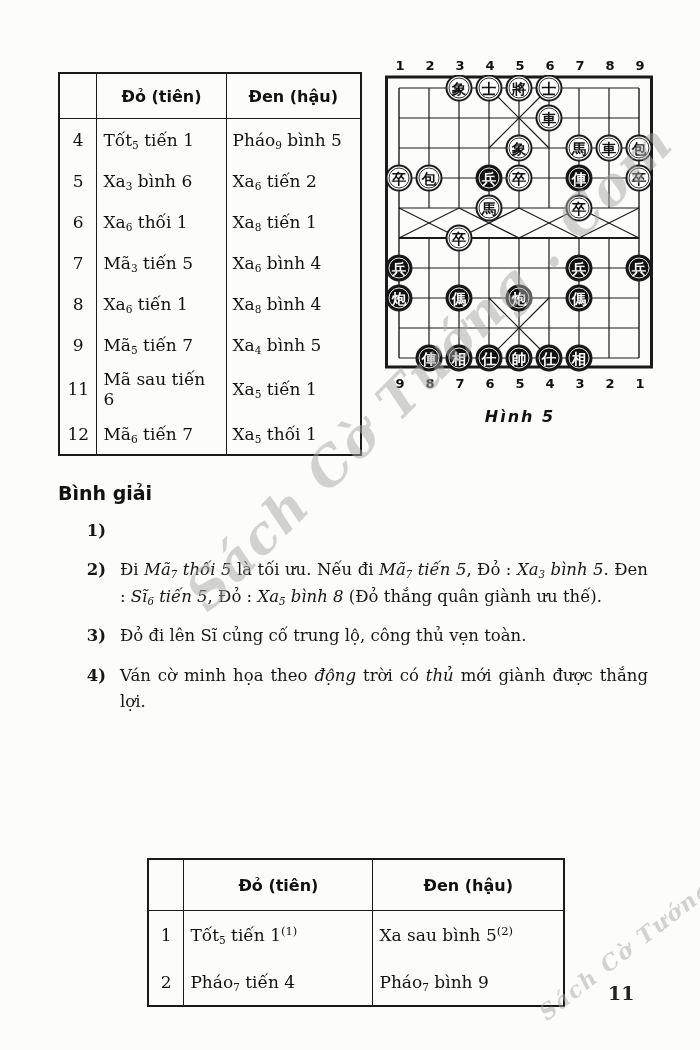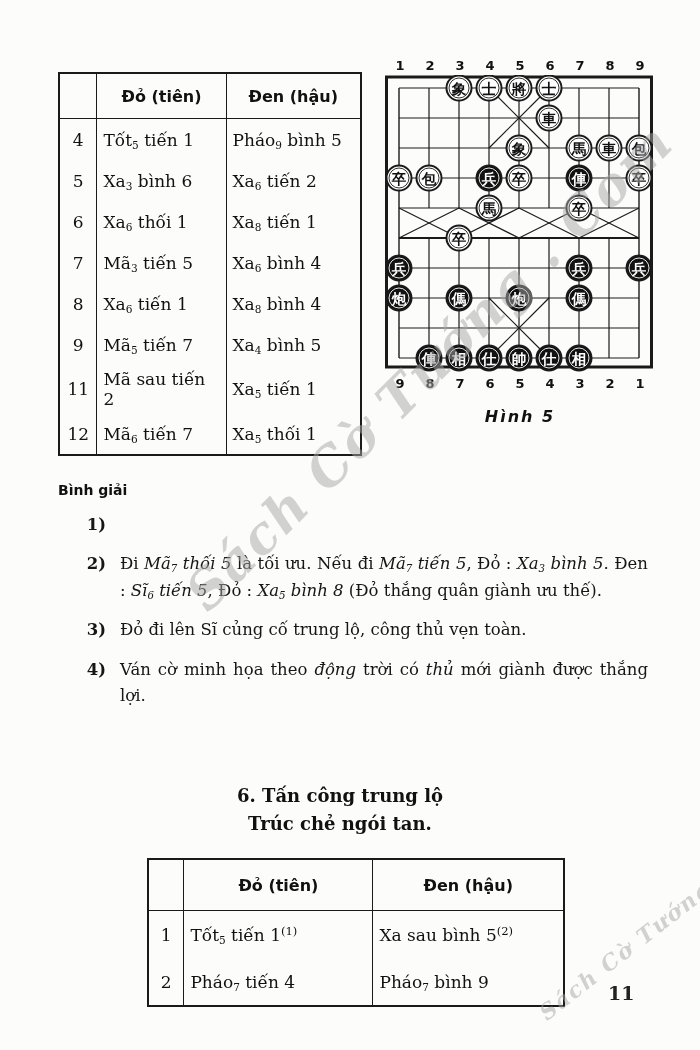--- a/index.html
+++ b/index.html
@@ -48,21 +48,21 @@
   .nums span{flex:0 0 30px;text-align:center;}
   .nums.top{margin-bottom:2px;padding-left:0;}
   .nums.bottom{margin-top:3px;}
   #board-svg{display:block;}
   .board-caption{margin-top:16px;text-align:center;font-family:"DejaVu Sans","Liberation Sans",sans-serif;
     font-weight:bold;font-style:italic;font-size:16px;letter-spacing:2px;color:#111;}
 
   
   .commentary{position:absolute;left:58px;top:482px;width:590px;z-index:2;}
   .commentary-title{font-family:"DejaVu Sans","Liberation Sans",sans-serif;font-weight:bold;
-    font-size:14px;margin-bottom:14px;color:#111;}
+    font-size:19px;margin-bottom:14px;color:#111;}
   .c-item{display:flex;margin-bottom:13px;font-size:16.5px;line-height:1.6;}
   .c-num-label{flex:0 0 48px;text-align:right;padding-right:14px;font-weight:bold;}
   .c-body{flex:1;text-align:justify;}
   .it{font-style:italic;}
 
   
   .section-heading{position:absolute;left:110px;top:782px;width:460px;text-align:center;z-index:2;
     font-weight:bold;font-size:18px;line-height:1.55;color:#111;}
 
   
@@ -115,21 +115,21 @@
           <td class="mv">Xa<sub>6</sub> tiến 1</td>
           <td class="mv mv-black">Xa<sub>8</sub> bình 4</td>
         </tr>
         <tr>
           <td class="c-num">9</td>
           <td class="mv">Mã<sub>5</sub> tiến 7</td>
           <td class="mv mv-black">Xa<sub>4</sub> bình 5</td>
         </tr>
         <tr>
           <td class="c-num">11</td>
-          <td class="mv">Mã sau tiến 2</td>
+          <td class="mv">Mã sau tiến 6</td>
           <td class="mv mv-black">Xa<sub>5</sub> tiến 1</td>
         </tr>
         <tr>
           <td class="c-num">12</td>
           <td class="mv">Mã<sub>6</sub> tiến 7</td>
           <td class="mv mv-black">Xa<sub>5</sub> thối 1</td>
         </tr>
       </tbody>
   </table>
 
@@ -369,24 +369,20 @@
           <span class="c-num-label">3)</span>
           <span class="c-body"><span>Đỏ đi lên Sĩ củng cố trung lộ, công thủ vẹn toàn.</span></span>
         </div>
         <div class="c-item">
           <span class="c-num-label">4)</span>
           <span class="c-body"><span>Ván cờ minh họa theo </span><span class="it">động</span><span> trời có </span><span class="it">thủ</span><span> mới giành được thắng lợi.</span></span>
         </div>
       </div>
   </div>
 
-  <div class="section-heading">
-    <div>6. Tấn công trung lộ</div>
-    <div>Trúc chẻ ngói tan.</div>
-  </div>
 
   <table class="moves-table t2">
     <colgroup>
         <col class="col-n">
         <col class="col-r">
         <col class="col-b">
       </colgroup>
     <thead>
       <tr>
         <th></th>

